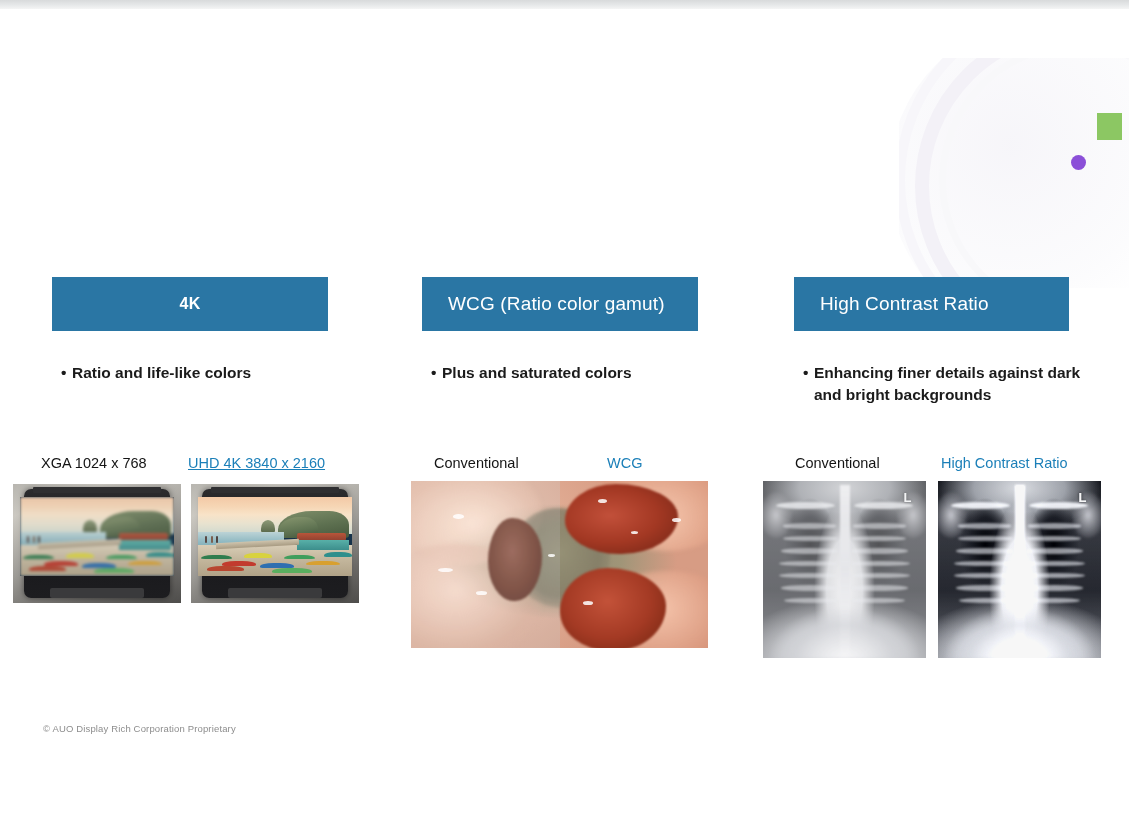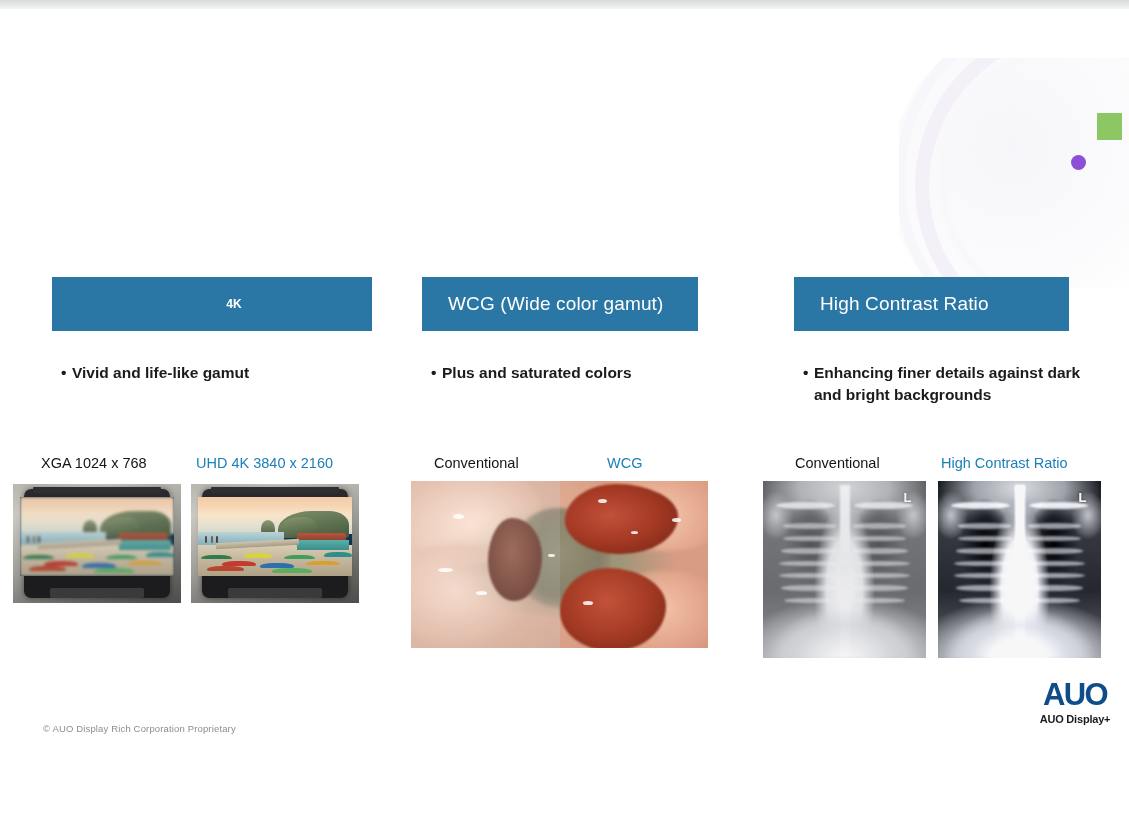--- a/index.html
+++ b/index.html
@@ -112,21 +112,21 @@
 
   .pill {
     color: #ffffff;
     background: #2a76a4;
     height: 54px;
     display: flex;
     align-items: center;
     font-size: 19px;
     letter-spacing: 0.15px;
   }
-  .pill-center { justify-content: center; font-weight: bold; font-size: 12px; padding-left: 44px; }
+  .pill-center { justify-content: center; font-weight: bold; font-size: 16px; }
   .pill-left   { justify-content: flex-start; padding-left: 26px; box-sizing: border-box; }
 
   .col-1 .pill { width: 276px; }
   .col-2 .pill { width: 276px; }
   .col-3 .pill { width: 275px; }
 
   .bullet-row {
     display: flex;
     margin-top: 31px;
     font-size: 15.5px;
@@ -413,26 +413,26 @@
     <div class="deco-arc a3"></div>
   </div>
   <div class="deco-square"></div>
   <div class="deco-dot"></div>
 
 
   <div class="col col-1">
     <div class="pill pill-center">4K</div>
     <div class="bullet-row">
       <span class="bullet-dot">•</span>
-      <span class="bullet-text">Vivid and life-like gamut</span>
+      <span class="bullet-text">Ratio and life-like colors</span>
     </div>
   </div>
 
   <div class="cap-row cap-dark" style="left:41px; top:454px;">XGA 1024 x 768</div>
-  <div class="cap-row cap-blue" style="left:196px; top:454px;">UHD 4K 3840 x 2160</div>
+  <div class="cap-row cap-blue" style="left:188px; top:454px;text-decoration:underline;">UHD 4K 3840 x 2160</div>
 
   <div class="fig" style="left:13px; top:484px; width:168px; height:119px;">
     <div class="ife blurry">
       <div class="seatback"></div>
       <div class="topbar"></div>
       <div class="screen">
         <div class="scene">
           <div class="sky"></div>
           <div class="hill-far"></div>
           <div class="hill-mid"></div>
@@ -495,21 +495,21 @@
             <i style="left:6%;  top:68%; width:24%; background:#b8452f;"></i>
             <i style="left:48%; top:76%; width:26%; background:#59ae5f;"></i>
           </div>
         </div>
       </div>
       <div class="ctrl"></div>
     </div>
   </div>
 
   <div class="col col-2">
-    <div class="pill pill-left">WCG (Wide color gamut)</div>
+    <div class="pill pill-left">WCG (Ratio color gamut)</div>
     <div class="bullet-row">
       <span class="bullet-dot">•</span>
       <span class="bullet-text">Plus and saturated colors</span>
     </div>
   </div>
 
   <div class="cap-row cap-dark" style="left:434px; top:454px;">Conventional</div>
   <div class="cap-row cap-blue" style="left:607px; top:454px;">WCG</div>
 
   <div class="fig" style="left:411px; top:481px; width:297px; height:167px;">
@@ -594,20 +594,16 @@
       <div class="rib" style="right:11%; top:38%; width:35%;"></div>
       <div class="rib" style="right:10%; top:45%; width:36%;"></div>
       <div class="rib" style="right:10%; top:52%; width:36%;"></div>
       <div class="rib" style="right:11%; top:59%; width:35%;"></div>
       <div class="rib" style="right:13%; top:66%; width:33%;"></div>
       <div class="diaph"></div>
       <span class="lmark">L</span>
     </div>
   </div>
 
-  <div class="logo-wrap">
-    <div class="logo-mark">AUO</div>
-    <div class="logo-sub">AUO Display+</div>
-  </div>
 
   <div class="footer-note">© AUO Display Rich Corporation Proprietary</div>
 
 </div>
 
 </body></html>

